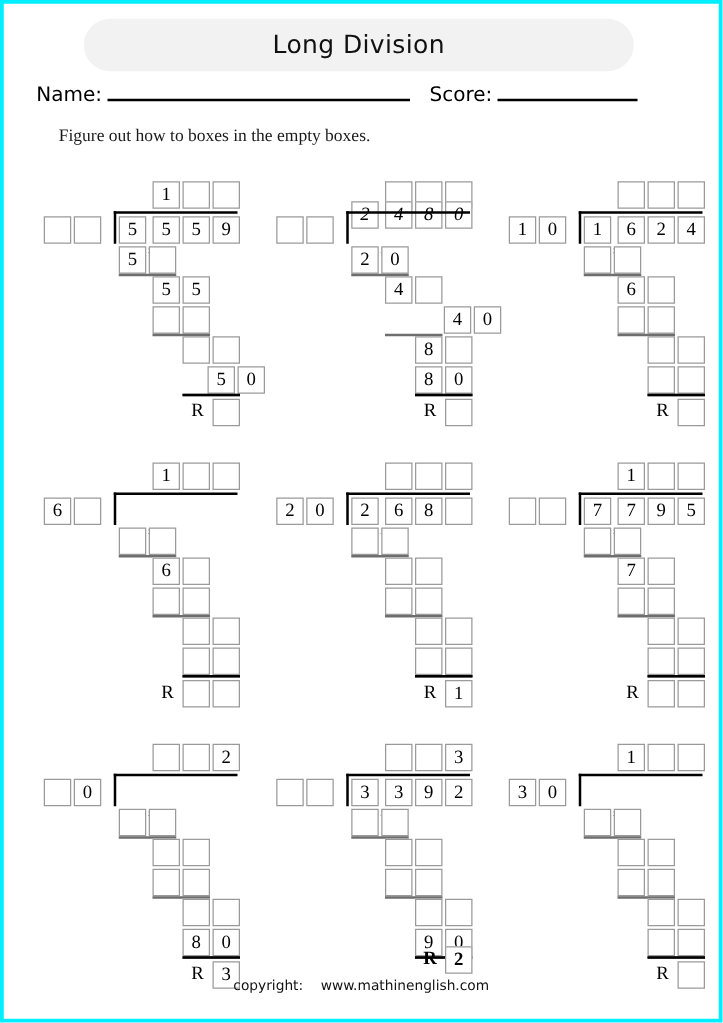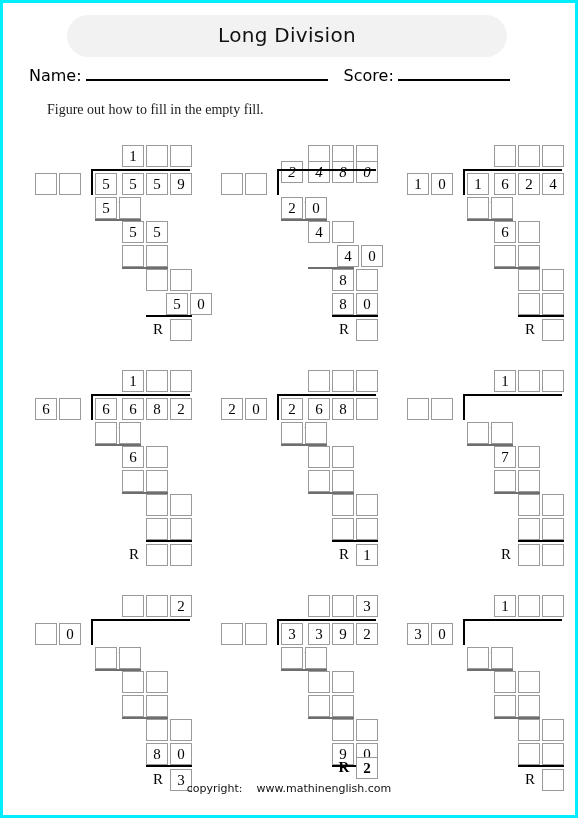--- a/index.html
+++ b/index.html
@@ -163,21 +163,21 @@
 <div id="page">
 
   <div id="title-pill">
     <div id="title-text">Long Division</div>
   </div>
 
   <div id="namescore">
     <span class="ns-label">Name:</span><span class="ns-rule" id="rule-name"></span><span class="ns-label" id="score-label">Score:</span><span class="ns-rule" id="rule-score"></span>
   </div>
 
-  <div id="instruction">Figure out how to fill in the empty fill.</div>
+  <div id="instruction">Figure out how to boxes in the empty boxes.</div>
 
   <div id="grid">
       <div class="problem">
         <div class="prow" style="left: 105px; top: 10px;"><span class="cell">1</span><span class="cell blank">&nbsp;</span><span class="cell blank">&nbsp;</span></div>
         <div class="prow" style="left: 18px; top: 38px;"><span class="cell blank">&nbsp;</span><span class="cell blank">&nbsp;</span></div>
         <div class="prow" style="left: 78px; top: 38px;"><span class="cell gap">5</span><span class="cell">5</span><span class="cell">5</span><span class="cell">9</span></div>
         <span class="comma" style="left: 101px; top: 54px;">,</span>
         <div class="stem" style="left: 74px; top: 34px; height: 26px;"></div>
         <div class="topbar" style="left: 74px; top: 34px; width: 99px;"></div>
         <div class="prow" style="left: 78px; top: 62px;"><span class="cell">5</span><span class="cell blank">&nbsp;</span></div>
@@ -194,21 +194,21 @@
       <div class="problem">
         <div class="prow" style="left: 105px; top: 10px;"><span class="cell blank">&nbsp;</span><span class="cell blank">&nbsp;</span><span class="cell blank">&nbsp;</span></div>
         <div class="prow" style="left: 18px; top: 38px;"><span class="cell blank">&nbsp;</span><span class="cell blank">&nbsp;</span></div>
         <div class="prow" style="left: 78px; top: 26px; font-style: italic;"><span class="cell gap">2</span><span class="cell">4</span><span class="cell">8</span><span class="cell">0</span></div>
         <span class="comma" style="left: 101px; top: 54px;">,</span>
         <div class="stem" style="left: 74px; top: 34px; height: 26px;"></div>
         <div class="topbar" style="left: 74px; top: 34px; width: 99px;"></div>
         <div class="prow" style="left: 78px; top: 62px;"><span class="cell">2</span><span class="cell">0</span></div>
         <div class="underline" style="left: 78px; top: 84px; width: 46px;"></div>
         <div class="prow" style="left: 105px; top: 86px;"><span class="cell">4</span><span class="cell blank">&nbsp;</span></div>
-        <div class="prow" style="left: 104px; top: 110px; padding-left: 30px;"><span class="cell">4</span><span class="cell">0</span></div>
+        <div class="prow" style="left: 122px; top: 110px; padding-left: 30px;"><span class="cell">4</span><span class="cell">0</span></div>
         <div class="underline" style="left: 105px; top: 132px; width: 46px;"></div>
         <div class="prow" style="left: 129px; top: 134px;"><span class="cell">8</span><span class="cell blank">&nbsp;</span></div>
         <div class="prow" style="left: 129px; top: 158px;"><span class="cell">8</span><span class="cell">0</span></div>
         <div class="underline" style="left: 129px; top: 180px; width: 46px;"></div>
         <div class="underline" style="left: 129px; top: 180px; width: 46px; background: rgb(0, 0, 0);"></div>
         <div class="prow" style="left: 131px; top: 184px;"><span class="rlabel">R</span><span class="cell blank">&nbsp;</span></div>
       </div>
       <div class="problem">
         <div class="prow" style="left: 105px; top: 10px;"><span class="cell blank">&nbsp;</span><span class="cell blank">&nbsp;</span><span class="cell blank">&nbsp;</span></div>
         <div class="prow" style="left: 18px; top: 38px;"><span class="cell">1</span><span class="cell">0</span></div>
@@ -223,21 +223,20 @@
         <div class="underline" style="left: 105px; top: 132px; width: 46px;"></div>
         <div class="prow" style="left: 129px; top: 134px;"><span class="cell blank">&nbsp;</span><span class="cell blank">&nbsp;</span></div>
         <div class="prow" style="left: 129px; top: 158px;"><span class="cell blank">&nbsp;</span><span class="cell blank">&nbsp;</span></div>
         <div class="underline" style="left: 129px; top: 180px; width: 46px;"></div>
         <div class="underline" style="left: 129px; top: 180px; width: 46px; background: rgb(0, 0, 0);"></div>
         <div class="prow" style="left: 131px; top: 184px;"><span class="rlabel">R</span><span class="cell blank">&nbsp;</span></div>
       </div>
       <div class="problem">
         <div class="prow" style="left: 105px; top: 10px;"><span class="cell">1</span><span class="cell blank">&nbsp;</span><span class="cell blank">&nbsp;</span></div>
         <div class="prow" style="left: 18px; top: 38px;"><span class="cell">6</span><span class="cell blank">&nbsp;</span></div>
-        <div class="prow" style="left: 78px; top: 38px;"><span class="cell gap">6</span><span class="cell">6</span><span class="cell">8</span><span class="cell">2</span></div>
         <span class="comma" style="left: 101px; top: 54px;">,</span>
         <div class="stem" style="left: 74px; top: 34px; height: 26px;"></div>
         <div class="topbar" style="left: 74px; top: 34px; width: 99px;"></div>
         <div class="prow" style="left: 78px; top: 62px;"><span class="cell blank">&nbsp;</span><span class="cell blank">&nbsp;</span></div>
         <div class="underline" style="left: 78px; top: 84px; width: 46px;"></div>
         <div class="prow" style="left: 105px; top: 86px;"><span class="cell">6</span><span class="cell blank">&nbsp;</span></div>
         <div class="prow" style="left: 105px; top: 110px;"><span class="cell blank">&nbsp;</span><span class="cell blank">&nbsp;</span></div>
         <div class="underline" style="left: 105px; top: 132px; width: 46px;"></div>
         <div class="prow" style="left: 129px; top: 134px;"><span class="cell blank">&nbsp;</span><span class="cell blank">&nbsp;</span></div>
         <div class="prow" style="left: 129px; top: 158px;"><span class="cell blank">&nbsp;</span><span class="cell blank">&nbsp;</span></div>
@@ -259,20 +258,21 @@
         <div class="underline" style="left: 105px; top: 132px; width: 46px;"></div>
         <div class="prow" style="left: 129px; top: 134px;"><span class="cell blank">&nbsp;</span><span class="cell blank">&nbsp;</span></div>
         <div class="prow" style="left: 129px; top: 158px;"><span class="cell blank">&nbsp;</span><span class="cell blank">&nbsp;</span></div>
         <div class="underline" style="left: 129px; top: 180px; width: 46px;"></div>
         <div class="underline" style="left: 129px; top: 180px; width: 46px; background: rgb(0, 0, 0);"></div>
         <div class="prow" style="left: 131px; top: 184px;"><span class="rlabel">R</span><span class="cell">1</span></div>
       </div>
       <div class="problem">
         <div class="prow" style="left: 105px; top: 10px;"><span class="cell">1</span><span class="cell blank">&nbsp;</span><span class="cell blank">&nbsp;</span></div>
         <div class="prow" style="left: 18px; top: 38px;"><span class="cell blank">&nbsp;</span><span class="cell blank">&nbsp;</span></div>
+        <div class="prow" style="left: 78px; top: 38px;"><span class="cell gap">7</span><span class="cell">7</span><span class="cell">9</span><span class="cell">5</span></div>
         <span class="comma" style="left: 101px; top: 54px;">,</span>
         <div class="stem" style="left: 74px; top: 34px; height: 26px;"></div>
         <div class="topbar" style="left: 74px; top: 34px; width: 99px;"></div>
         <div class="prow" style="left: 78px; top: 62px;"><span class="cell blank">&nbsp;</span><span class="cell blank">&nbsp;</span></div>
         <div class="underline" style="left: 78px; top: 84px; width: 46px;"></div>
         <div class="prow" style="left: 105px; top: 86px;"><span class="cell">7</span><span class="cell blank">&nbsp;</span></div>
         <div class="prow" style="left: 105px; top: 110px;"><span class="cell blank">&nbsp;</span><span class="cell blank">&nbsp;</span></div>
         <div class="underline" style="left: 105px; top: 132px; width: 46px;"></div>
         <div class="prow" style="left: 129px; top: 134px;"><span class="cell blank">&nbsp;</span><span class="cell blank">&nbsp;</span></div>
         <div class="prow" style="left: 129px; top: 158px;"><span class="cell blank">&nbsp;</span><span class="cell blank">&nbsp;</span></div>

